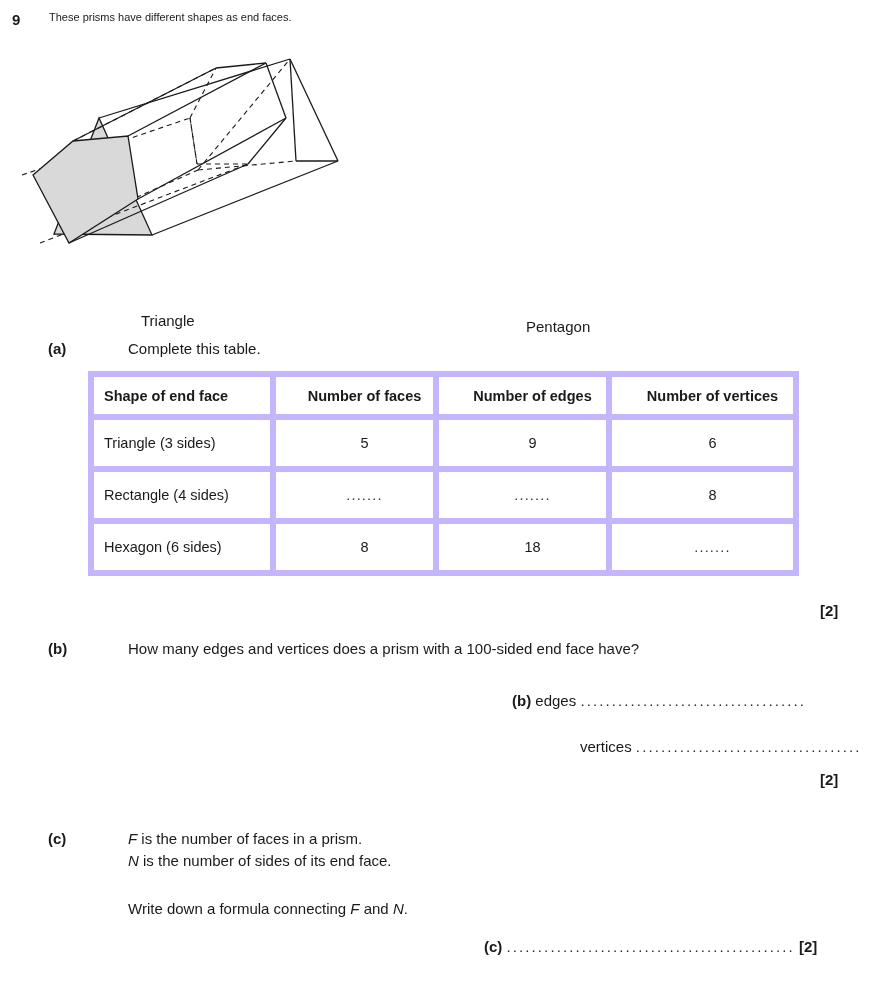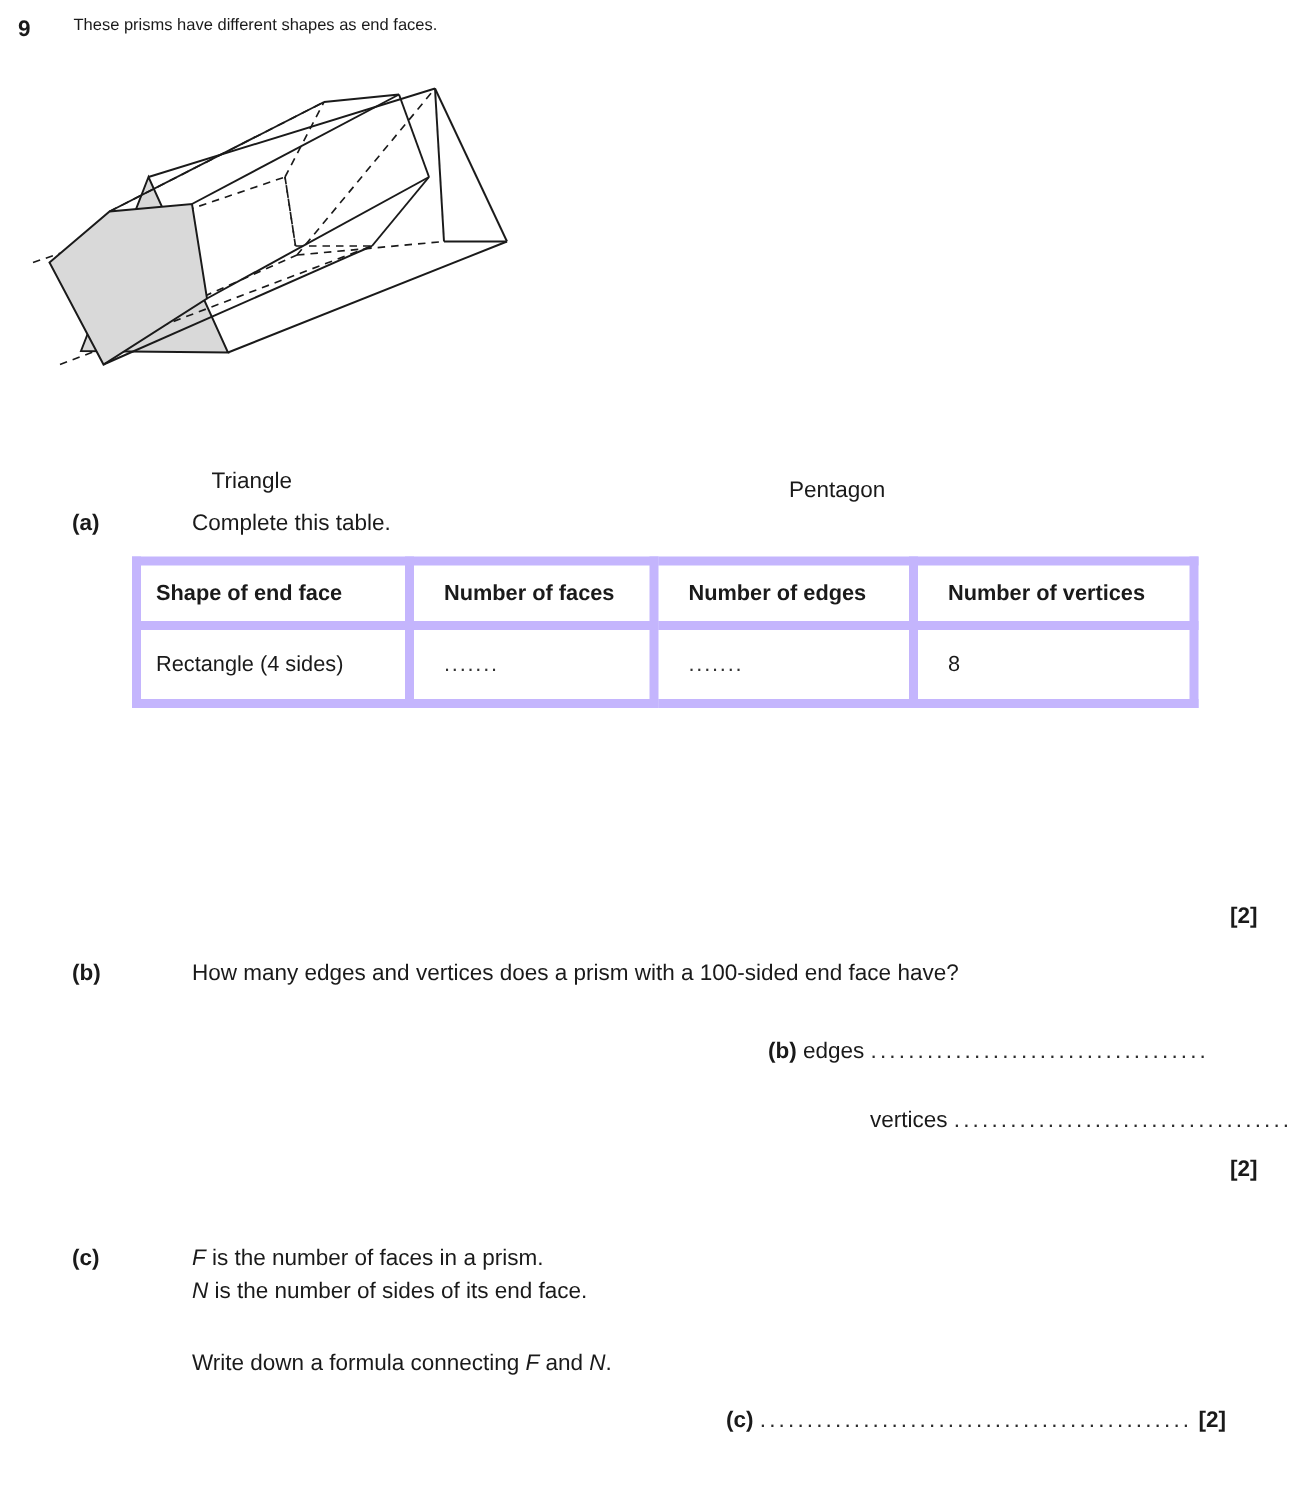--- a/index.html
+++ b/index.html
@@ -89,21 +89,21 @@
     font-weight: bold;
     height: 37px;
     font-size: 14.5px;
   }
   table.data th.c-shape,
   table.data td.c-shape {
     text-align: left;
     padding-left: 10px;
   }
   table.data th.c-num,
-  table.data td.c-num { text-align: left; padding-left: 20px; }
+  table.data td.c-num { text-align: center; padding-left: 20px; }
   .blank-dots {
     letter-spacing: 1.2px;
     font-size: 14.5px;
     color: #333;
   }
 
   
   .marks {
     position: absolute;
     font-size: 15px;
@@ -202,25 +202,37 @@
     <thead>
       <tr>
         <th class="c-shape">Shape of end face</th>
         <th class="c-num">Number of faces</th>
         <th class="c-num">Number of edges</th>
         <th class="c-num">Number of vertices</th>
       </tr>
     </thead>
     <tbody>
       <tr>
+        <td class="c-shape">Triangle (3 sides)</td>
+        <td class="c-num">5</td>
+        <td class="c-num">9</td>
+        <td class="c-num">6</td>
+      </tr>
+      <tr>
         <td class="c-shape">Rectangle (4 sides)</td>
         <td class="c-num blank-dots">.......</td>
         <td class="c-num blank-dots">.......</td>
         <td class="c-num">8</td>
       </tr>
+      <tr>
+        <td class="c-shape">Hexagon (6 sides)</td>
+        <td class="c-num">8</td>
+        <td class="c-num">18</td>
+        <td class="c-num blank-dots">.......</td>
+      </tr>
     </tbody>
   </table>
 </div>
 
 <div class="marks" style="left:820px; top:602px;">[2]</div>
 
 <div class="part-label" style="left:48px; top:640px;">(b)</div>
 <div class="part-text" style="left:88px; top:640px;text-align:right;">How many edges and vertices does a prism with a 100-sided end face have?</div>
 
 <div class="ans-row" style="left:512px; top:692px;">

